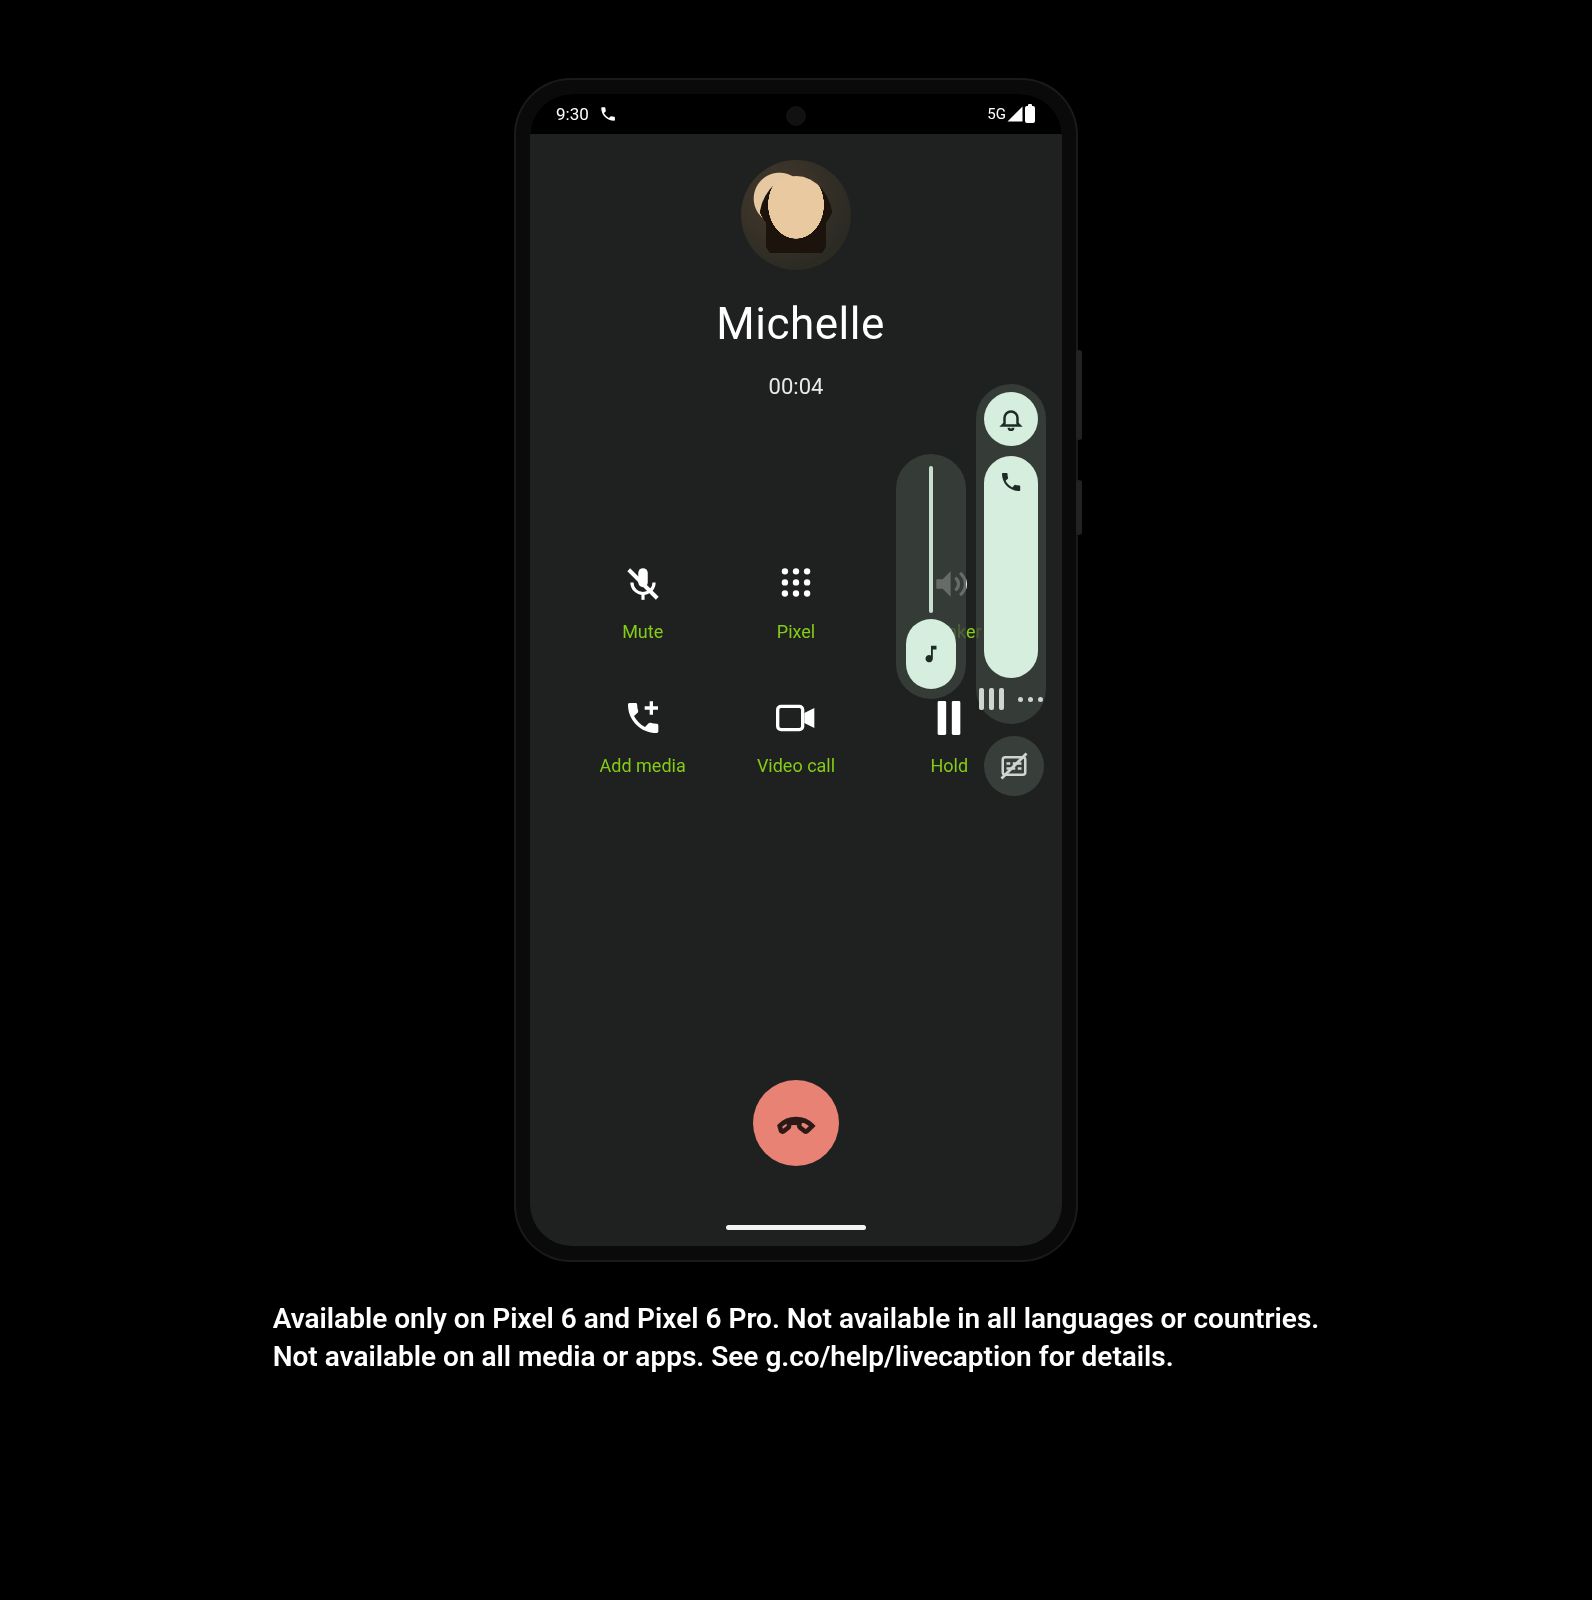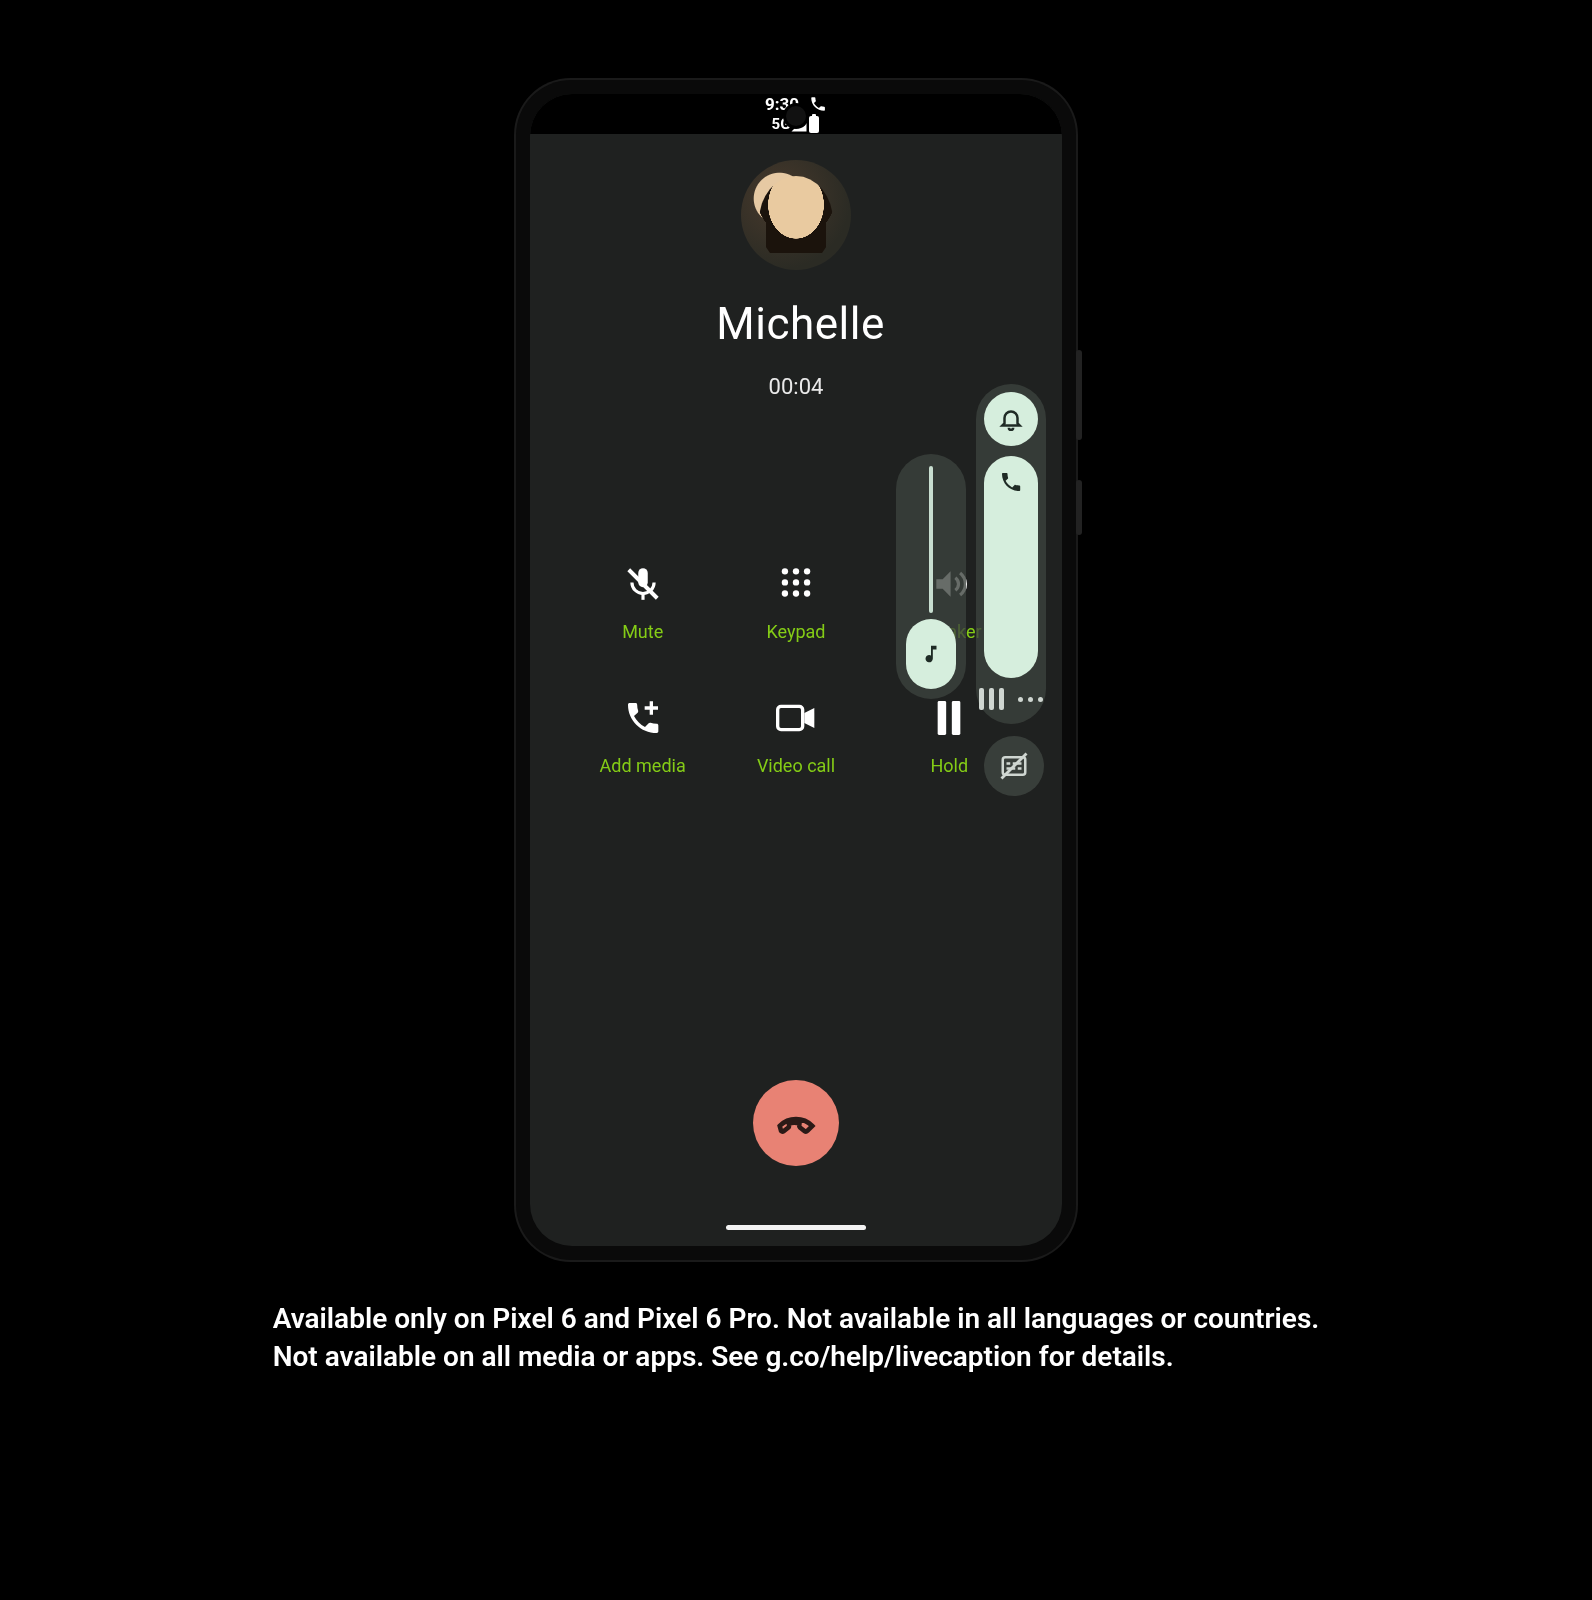--- a/index.html
+++ b/index.html
@@ -34,23 +34,22 @@
     color: #fff;
   }
   .status-bar {
     height: 40px;
     background: #000;
     display: flex;
     align-items: center;
     justify-content: space-between;
     padding: 0 26px;
     font-size: 17px;
-    font-weight: 700;
+    font-weight: 400;
     position: relative;
-    flex-direction: column;
   }
   .status-left { display:flex; align-items:center; gap:10px;}
   .status-right { display:flex; align-items:center; }
   .camera-notch {
     position:absolute; left:50%; top:12px; transform:translateX(-50%);
     width:20px; height:20px; border-radius:50%; background:#111; box-shadow:0 0 0 3px #000;
   }
   .call-area {
     display:flex; flex-direction:column; align-items:center;
     padding-top: 26px;
@@ -201,21 +200,21 @@
               <circle cx="12" cy="4" r="2"></circle>
               <circle cx="19" cy="4" r="2"></circle>
             <circle cx="5" cy="11" r="2"></circle>
               <circle cx="12" cy="11" r="2"></circle>
               <circle cx="19" cy="11" r="2"></circle>
             <circle cx="5" cy="18" r="2"></circle>
               <circle cx="12" cy="18" r="2"></circle>
               <circle cx="19" cy="18" r="2"></circle>
           </svg>
         </div>
-        <div class="cell-label">Keypad</div>
+        <div class="cell-label">Pixel</div>
       </div>
       <div class="cell">
         <div class="ico">
           <svg width="38" height="38" viewBox="0 0 24 24" fill="none" stroke="#fff" stroke-width="2">
               <path d="M4 9v6h4l5 5V4L8 9H4z" fill="#fff" stroke="none"></path>
               <path d="M16 8a5 5 0 0 1 0 8"></path>
               <path d="M19 5a9 9 0 0 1 0 14"></path>
             </svg>
         </div>
         <div class="cell-label">Speaker</div>

